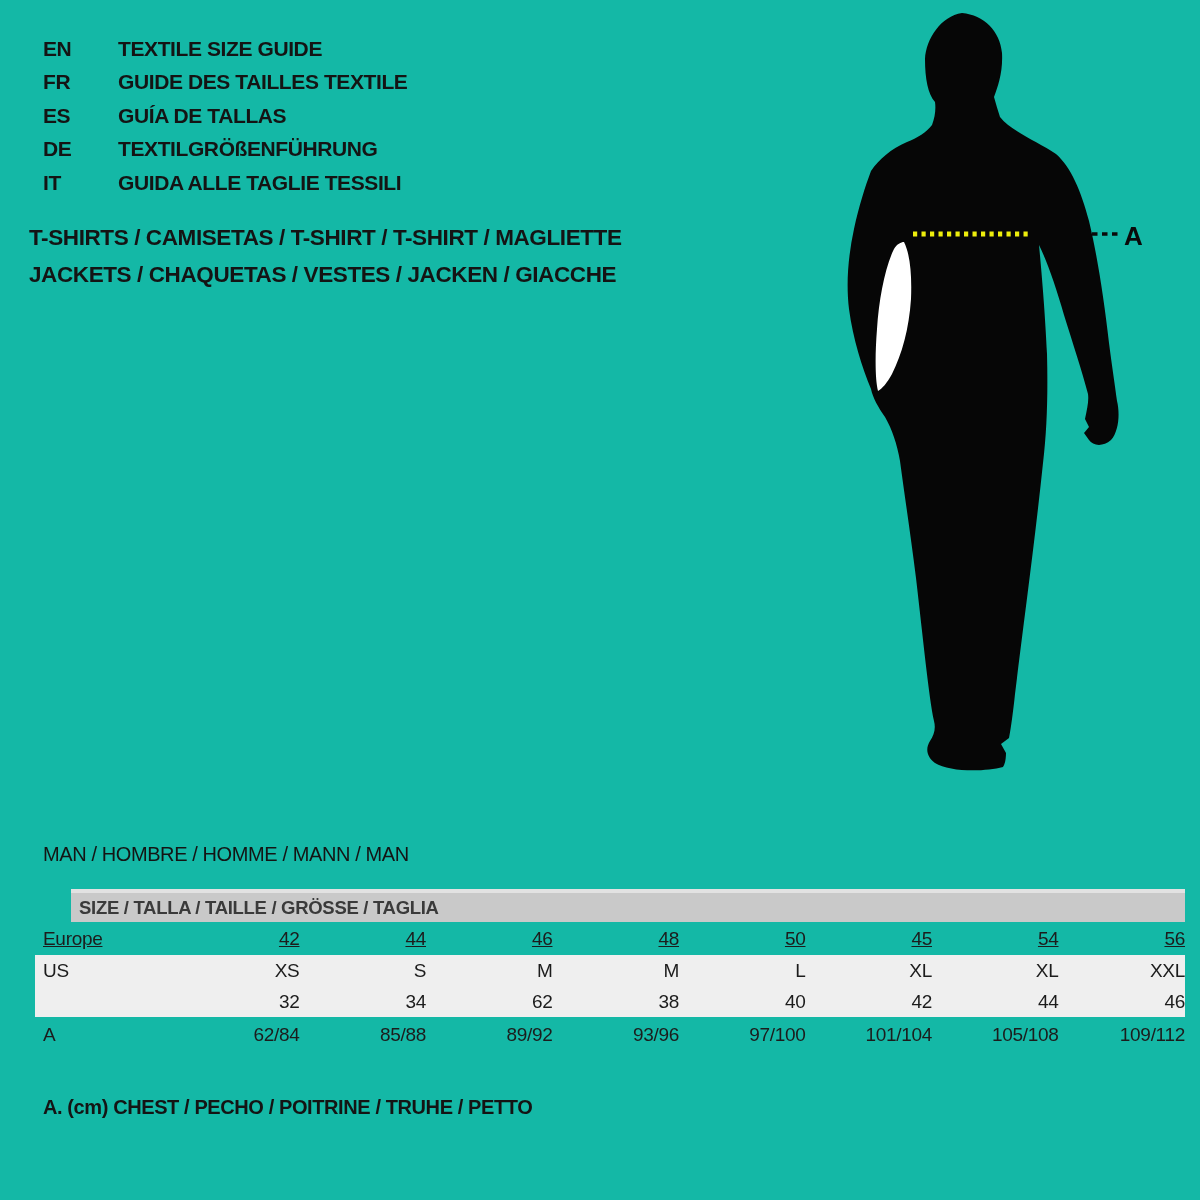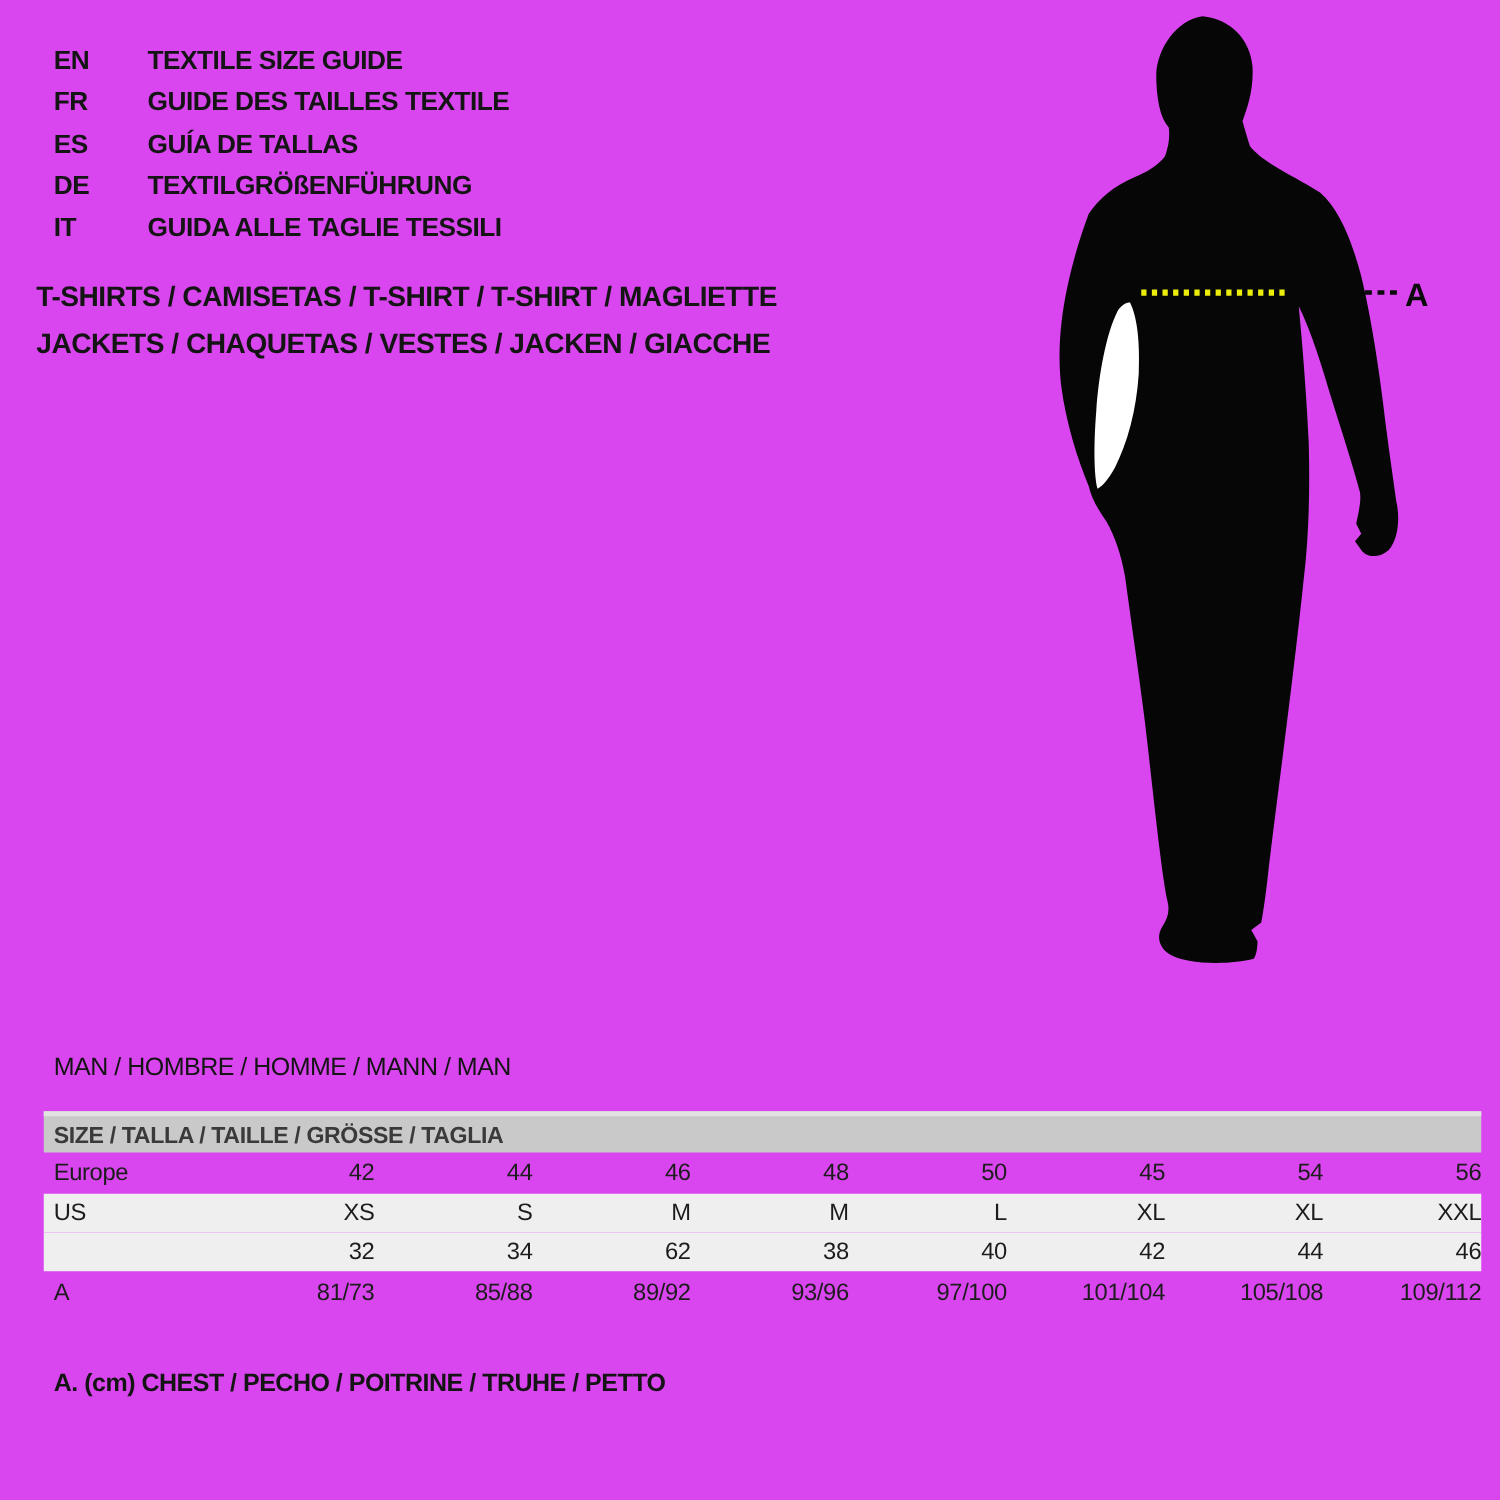--- a/index.html
+++ b/index.html
@@ -1,19 +1,19 @@
 <!DOCTYPE html>
 <html><head>
 <meta charset="utf-8">
 <style>
   html,body{margin:0;padding:0;background:#ffffff;}
   #canvas{
     position:relative;
     width:1200px;height:1200px;
-    background:#d946ef;
+    background:#14b8a6;
     overflow:hidden;
     font-family:"Liberation Sans", sans-serif;
     color:#141414;
   }
   
   .lang-block{
     position:absolute;left:43px;top:32px;
   }
   .lang-row{
     display:flex;
@@ -45,33 +45,34 @@
     position:absolute;left:35px;top:889px;width:1150px;
   }
   .table-header{
     height:29px;
     background:#c9c9c9;
     border-top:4px solid #e2e2e2;
     display:flex;align-items:center;
     padding-left:8px;
     font-size:18.5px;font-weight:bold;color:#3a3a3a;
     letter-spacing:-0.3px;
+    margin-left:36px;
   }
   .t-row{
     display:grid;
     grid-template-columns:138px repeat(8,1fr);
     align-items:center;
     font-size:19px;
     color:#1c1c1c;
     letter-spacing:-0.3px;
   }
   .t-row.shaded{background:#efefef;}
   .t-row .label{text-align:left;padding-left:8px;}
   .t-row .val{text-align:right;}
-  .row-europe{height:33px;}
+  .row-europe{height:33px;text-decoration:underline;}
   .row-us{height:31px;}
   .row-num{height:31px;gap:44px;}
   .row-a{height:36px;}
   
   .footnote{
     position:absolute;left:43px;top:1096px;
     font-size:20px;font-weight:bold;letter-spacing:-0.4px;
     white-space:nowrap;
   }
 </style>
@@ -192,21 +193,21 @@
       <span class="val">62</span>
       <span class="val">38</span>
       <span class="val">40</span>
       <span class="val">42</span>
       <span class="val">44</span>
       <span class="val">46</span>
     </div>
 
     <div class="t-row row-a">
       <span class="label">A</span>
-      <span class="val">81/73</span>
+      <span class="val">62/84</span>
       <span class="val">85/88</span>
       <span class="val">89/92</span>
       <span class="val">93/96</span>
       <span class="val">97/100</span>
       <span class="val">101/104</span>
       <span class="val">105/108</span>
       <span class="val">109/112</span>
     </div>
   </div>
 

